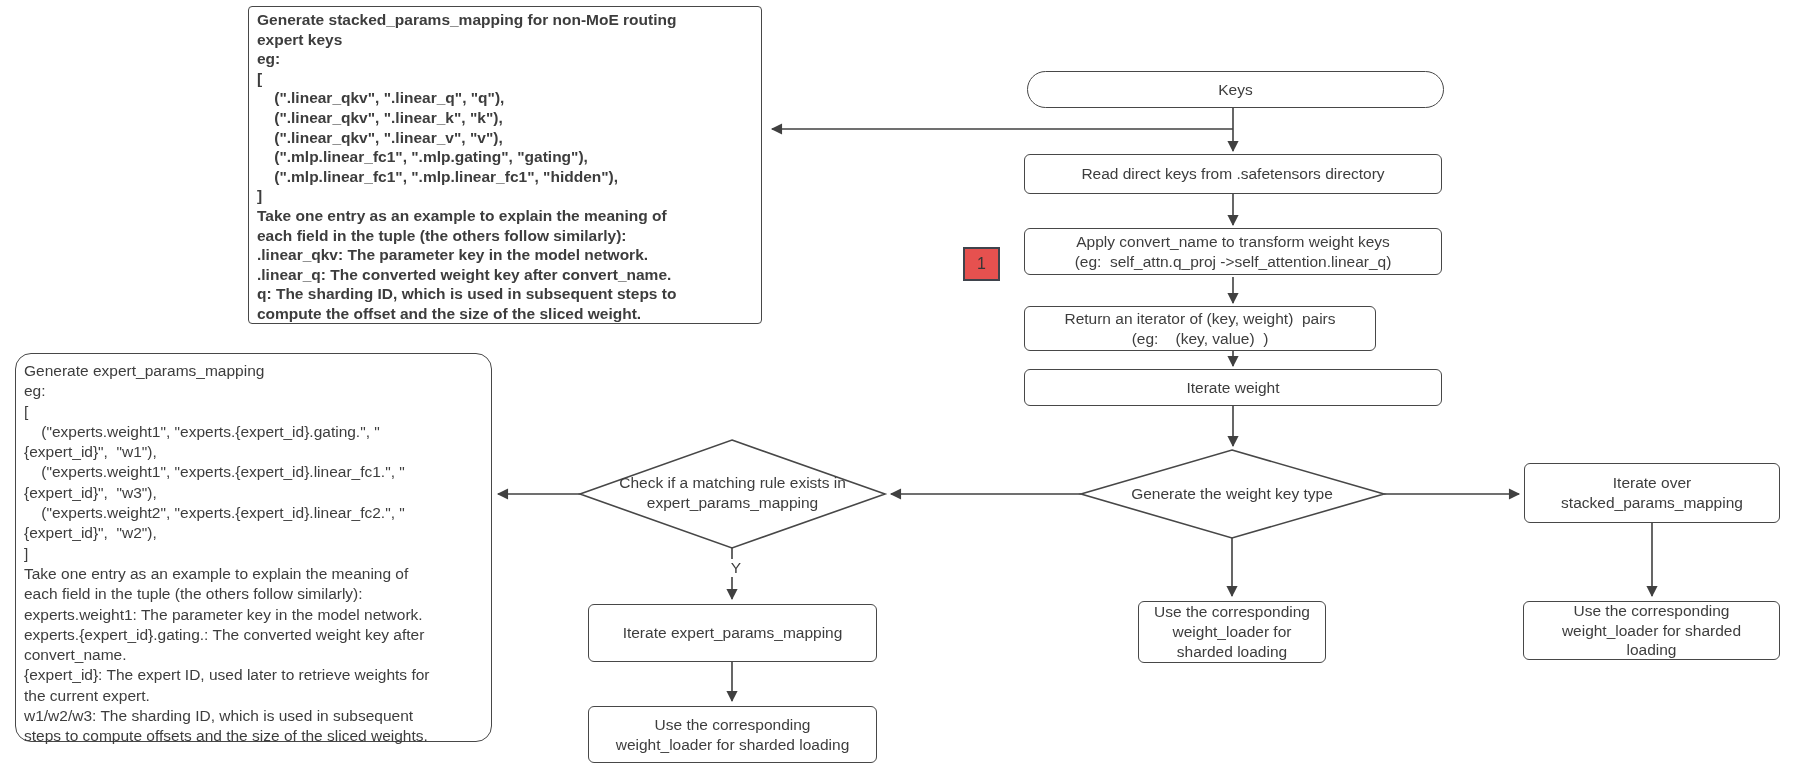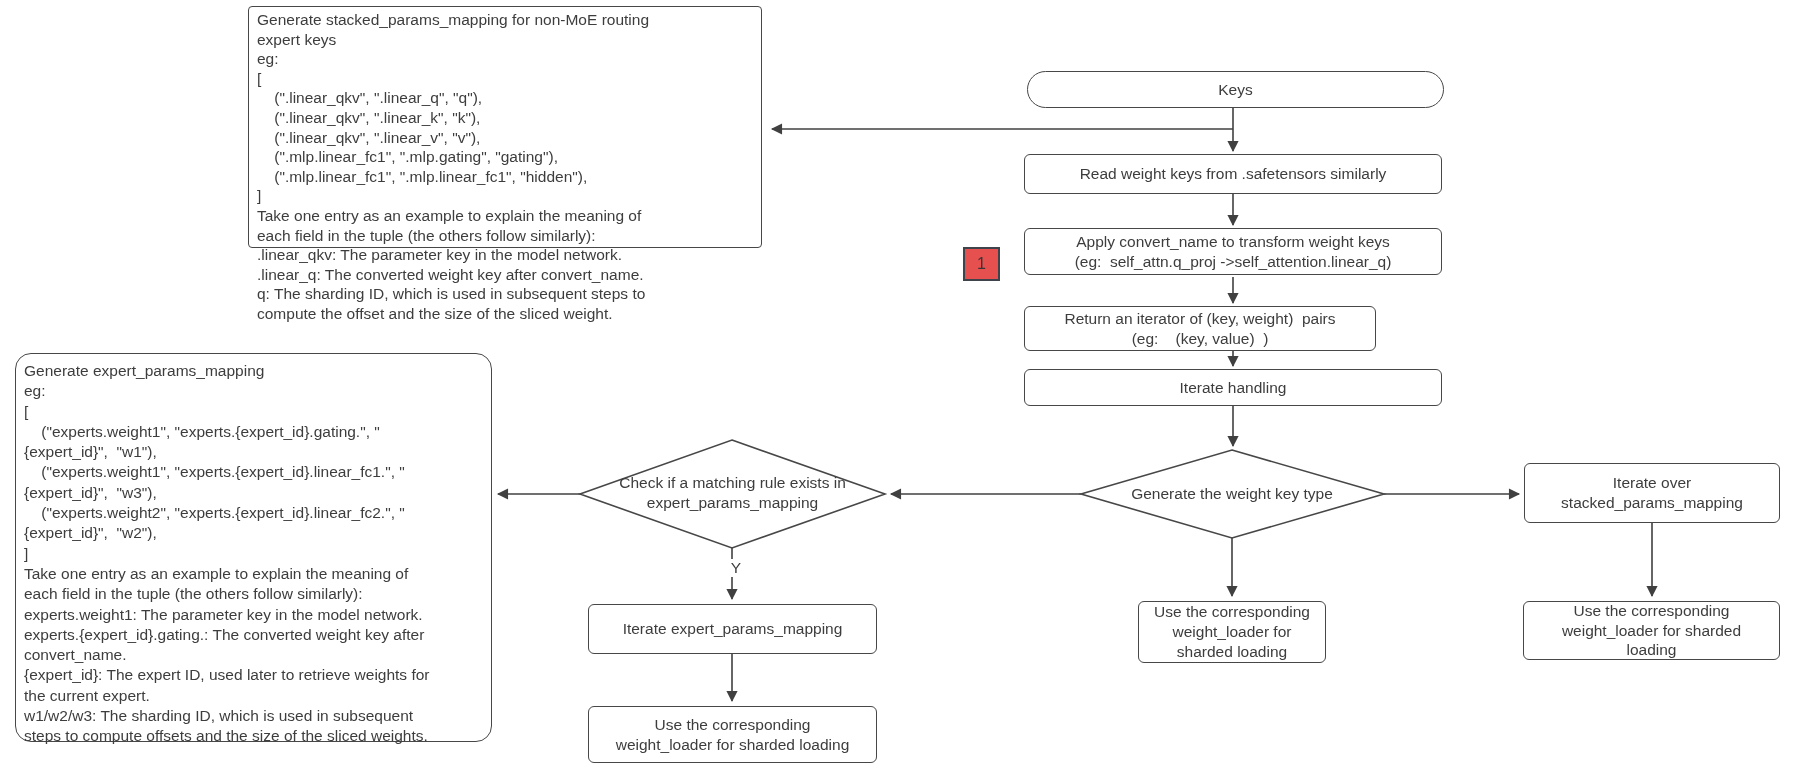--- a/index.html
+++ b/index.html
@@ -25,21 +25,21 @@
     position: absolute;
     box-sizing: border-box;
     border: 1.6px solid #474747;
     border-radius: 4px;
     background: #ffffff;
     font-size: 15.5px;
     white-space: pre-wrap;
     padding: 3px 8px 2px 8px;
     color: #3d3d3d;
   }
-  #note-stacked { left: 248px; top: 6px;  width: 514px; height: 242px; line-height: 19.6px; }
+  #note-stacked { left: 248px; top: 6px;  width: 514px; height: 318px; line-height: 19.6px; font-weight: bold; }
   #note-expert  { left: 15px; top: 353px; width: 477px; height: 389px; line-height: 20.3px; padding-top: 7px; border-radius: 16px; }
   .node {
     position: absolute;
     box-sizing: border-box;
     border: 1.6px solid #474747;
     border-radius: 6px;
     background: #ffffff;
     display: flex;
     align-items: center;
     justify-content: center;
@@ -47,21 +47,21 @@
     font-size: 15.5px;
     line-height: 1.28;
     white-space: pre-wrap;
     color: #3d3d3d;
   }
   #node-begin           { left: 1027px; top: 71px;  width: 417px; height: 37px; border-radius: 18.5px; }
   #node-read            { left: 1024px; top: 154px; width: 418px; height: 40px; }
   #node-apply           { left: 1024px; top: 228px; width: 418px; height: 47px; }
   #node-return          { left: 1024px; top: 306px; width: 352px; height: 45px; }
   #node-iterate-weights { left: 1024px; top: 369px; width: 418px; height: 37px; }
-  #node-iterate-expert  { left: 588px;  top: 604px; width: 289px; height: 50px; }
+  #node-iterate-expert  { left: 588px;  top: 604px; width: 289px; height: 58px; }
   #node-use-left        { left: 588px;  top: 706px; width: 289px; height: 57px; }
   #node-use-mid         { left: 1138px; top: 601px; width: 188px; height: 62px; }
   #node-iterate-stacked { left: 1524px; top: 463px; width: 256px; height: 60px; }
   #node-use-right       { left: 1523px; top: 601px; width: 257px; height: 59px; }
   .diamond-label {
     position: absolute;
     text-align: center;
     font-size: 15.5px;
     line-height: 1.3;
     white-space: pre-wrap;
@@ -153,26 +153,26 @@
 each field in the tuple (the others follow similarly):
 experts.weight1: The parameter key in the model network.
 experts.{expert_id}.gating.: The converted weight key after
 convert_name.
 {expert_id}: The expert ID, used later to retrieve weights for
 the current expert.
 w1/w2/w3: The sharding ID, which is used in subsequent
 steps to compute offsets and the size of the sliced weights.</div>
 
   <div class="node" id="node-begin">Keys</div>
-  <div class="node" id="node-read">Read weight keys from .safetensors similarly</div>
+  <div class="node" id="node-read">Read direct keys from .safetensors directory</div>
   <div class="node" id="node-apply">Apply convert_name to transform weight keys
 (eg:  self_attn.q_proj -&gt;self_attention.linear_q)</div>
   <div class="node" id="node-return">Return an iterator of (key, weight)  pairs
 (eg:    (key, value)  )</div>
-  <div class="node" id="node-iterate-weights">Iterate handling</div>
+  <div class="node" id="node-iterate-weights">Iterate weight</div>
   <div class="node" id="node-iterate-expert">Iterate expert_params_mapping</div>
   <div class="node" id="node-use-left">Use the corresponding
 weight_loader for sharded loading</div>
   <div class="node" id="node-use-mid">Use the corresponding
 weight_loader for
 sharded loading</div>
   <div class="node" id="node-iterate-stacked">Iterate over
 stacked_params_mapping</div>
   <div class="node" id="node-use-right">Use the corresponding
 weight_loader for sharded

